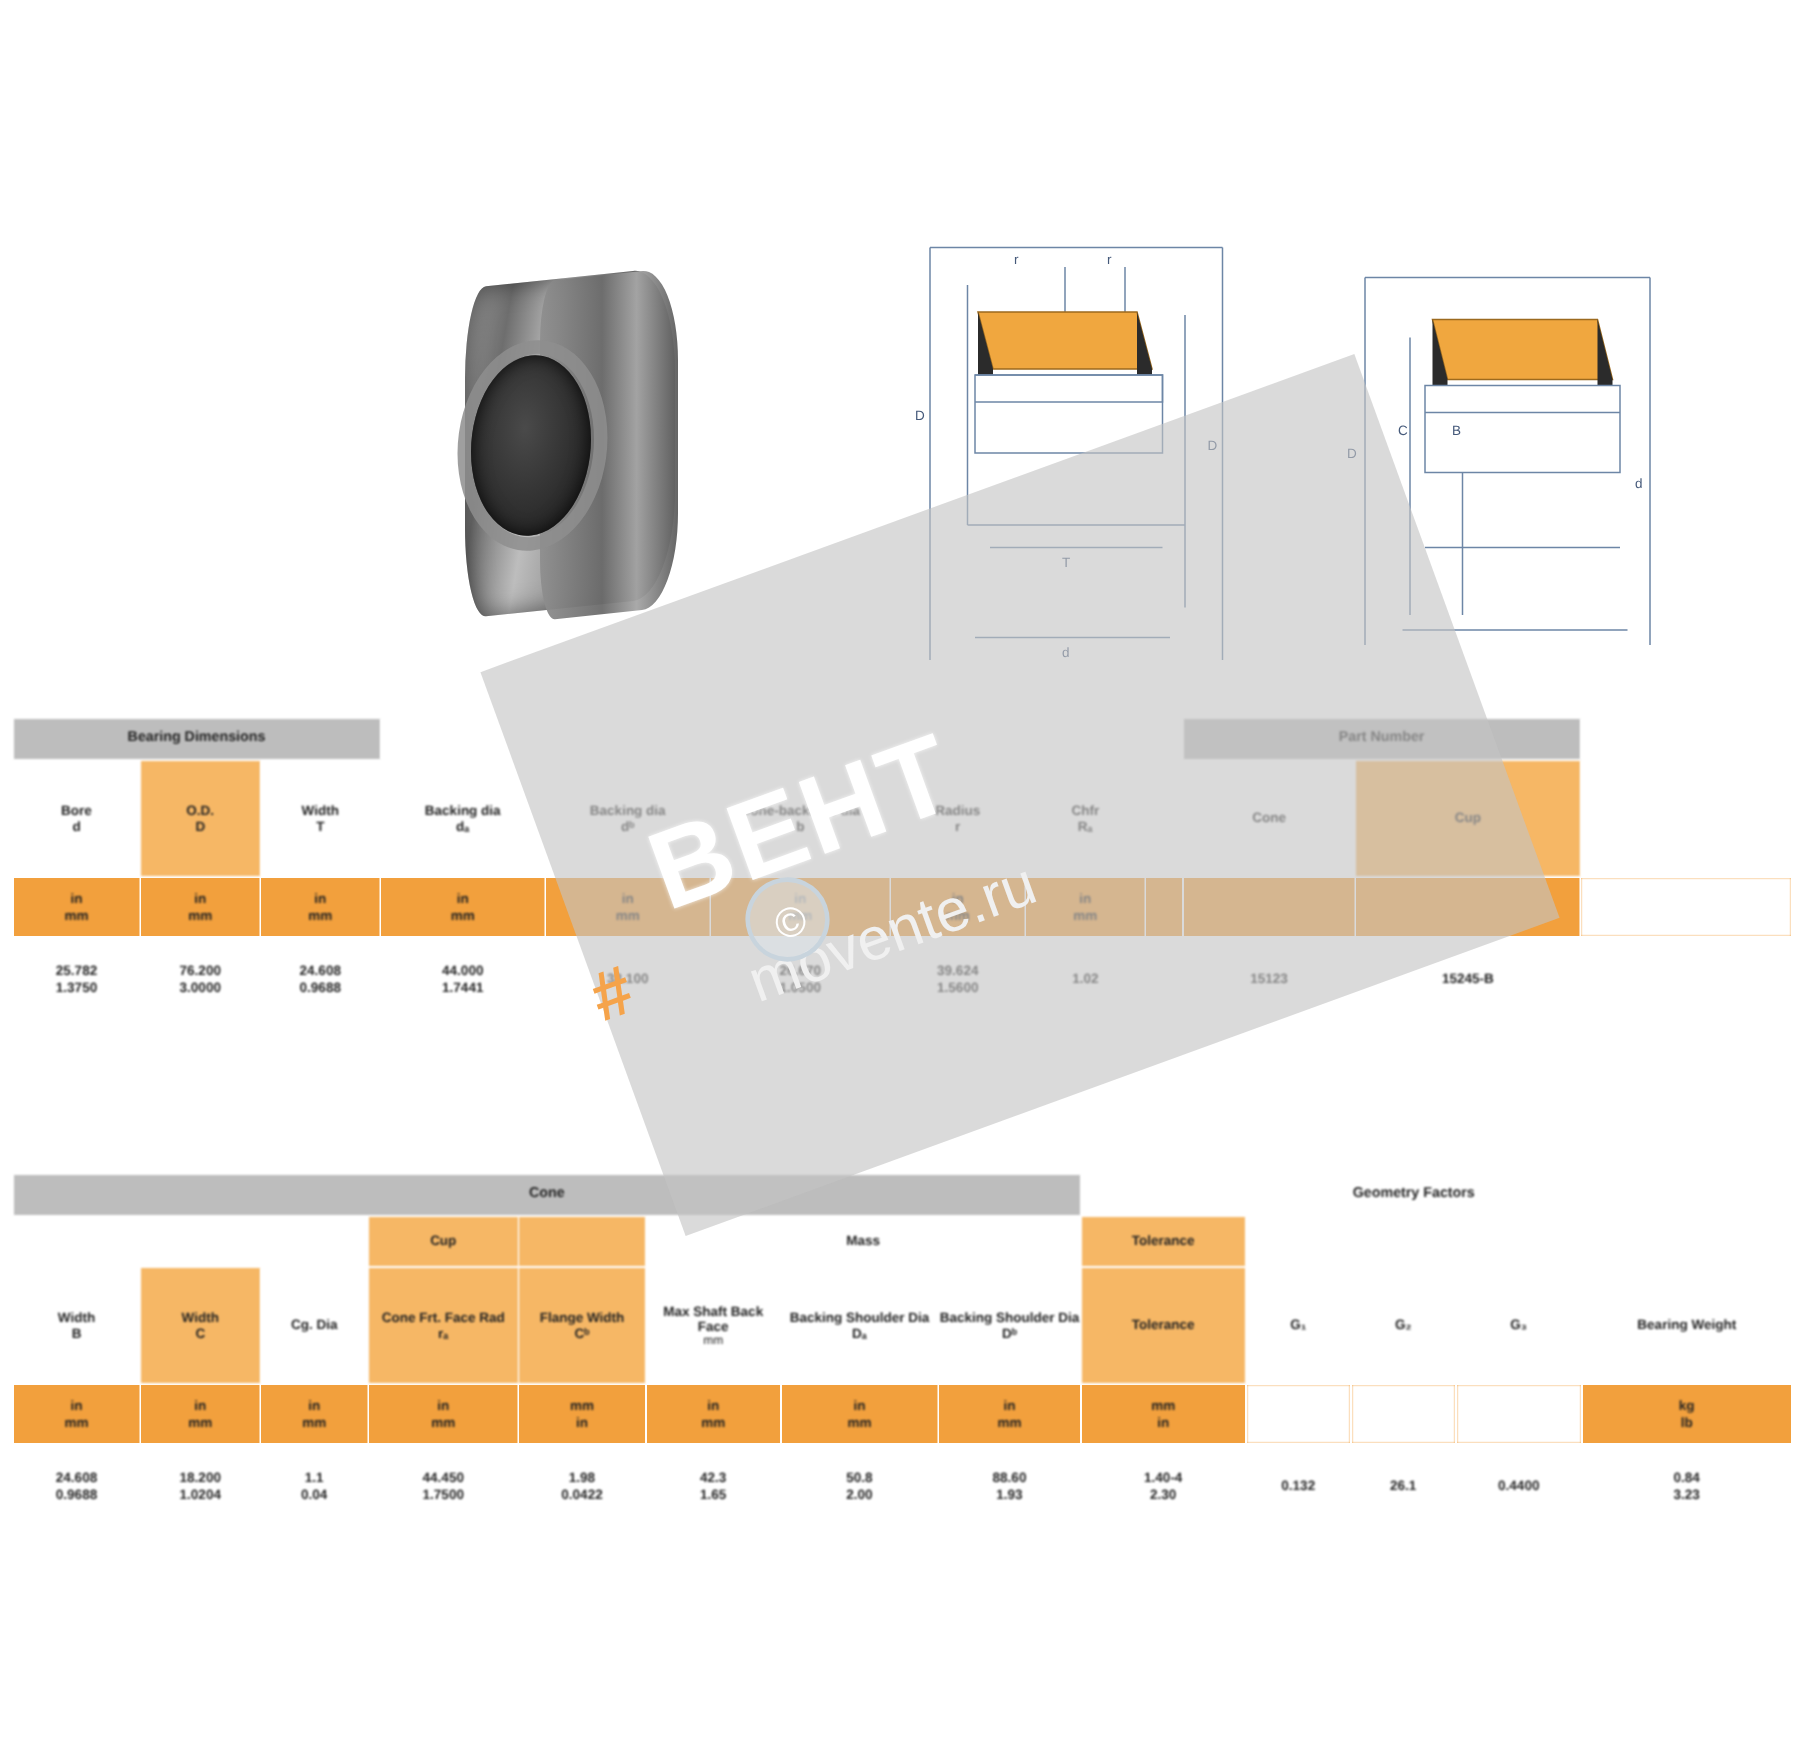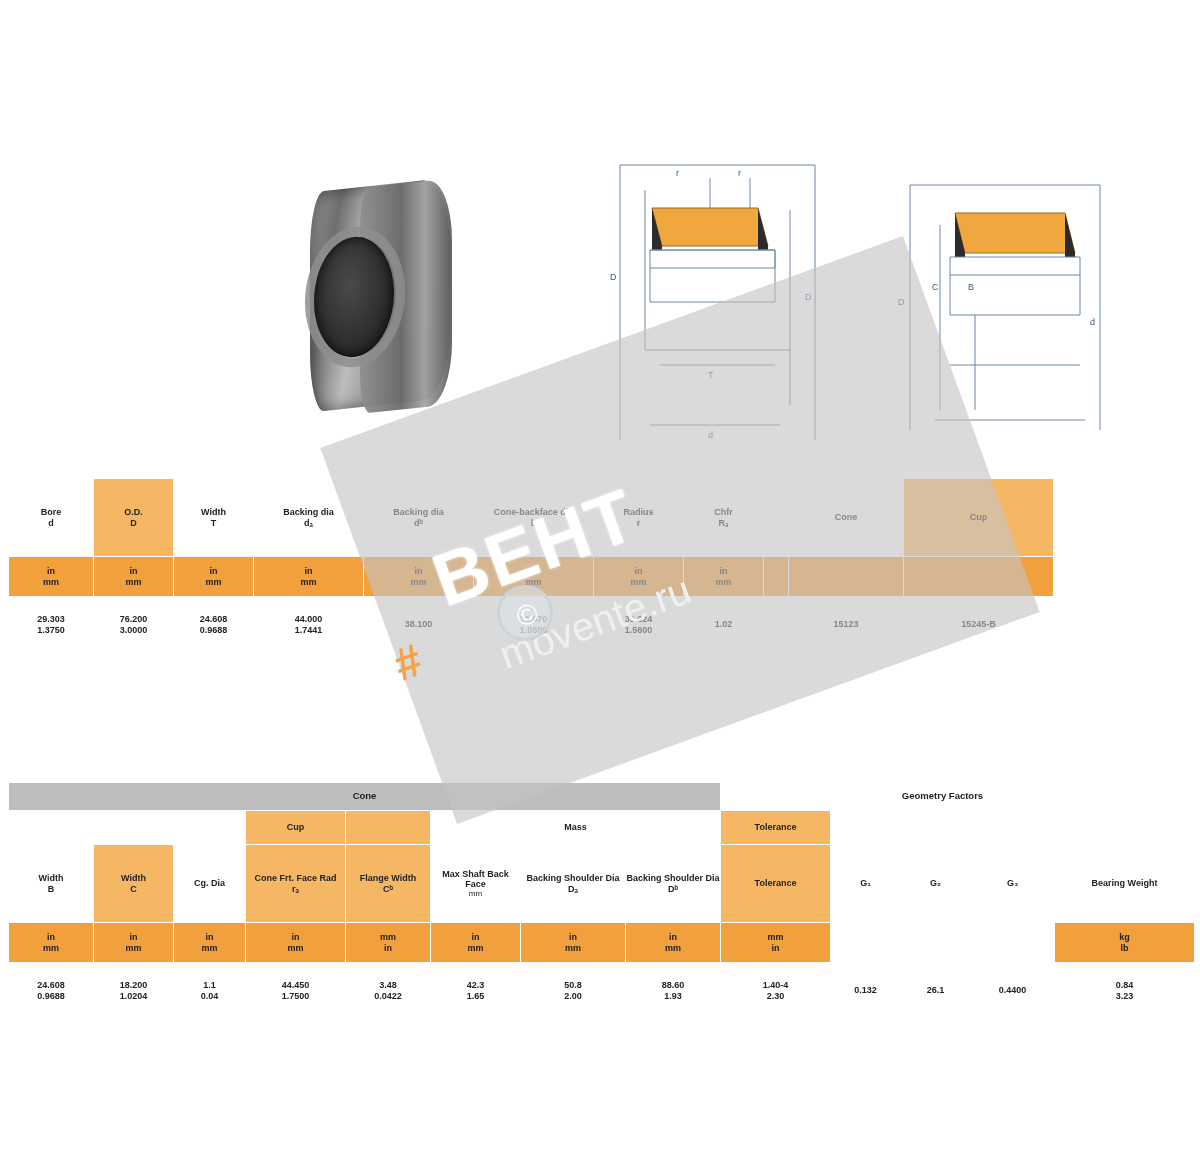--- a/index.html
+++ b/index.html
@@ -262,20 +262,27 @@
         <col style="width:110px">
         <col style="width:120px">
       <col style="width:90px">
         <col style="width:80px">
       <col style="width:25px">
       <col style="width:115px">
         <col style="width:150px">
       <col style="width:141px">
     </colgroup>
     <tbody>
+        <tr class="hdr">
+      <td class="gray" colspan="3">Bearing Dimensions</td>
+      <td class="white" colspan="5"></td>
+      <td class="white"></td>
+      <td class="gray" colspan="2">Part Number</td>
+      <td class="white"></td>
+    </tr>
     <tr class="sub">
       <td class="white">
         <span class="two">Bore</span>
         <span class="two">d</span>
       </td>
       <td class="orangeL">
         <span class="two">O.D.</span>
         <span class="two">D</span>
       </td>
       <td class="white">
@@ -340,21 +347,21 @@
             <span style="display:block">in</span>
             <span style="display:block">mm</span>
           </td>
       <td></td>
       <td></td>
       <td></td>
       <td class="white"></td>
     </tr>
     <tr class="vals">
       <td>
-            <span style="display:block">29.303</span>
+            <span style="display:block">25.782</span>
             <span style="display:block">1.3750</span>
           </td>
       <td>
             <span style="display:block">76.200</span>
             <span style="display:block">3.0000</span>
           </td>
       <td>
             <span style="display:block">24.608</span>
             <span style="display:block">0.9688</span>
           </td>
@@ -510,21 +517,21 @@
           </td>
       <td>
             <span style="display:block">1.1</span>
             <span style="display:block">0.04</span>
           </td>
       <td>
             <span style="display:block">44.450</span>
             <span style="display:block">1.7500</span>
           </td>
       <td>
-            <span style="display:block">3.48</span>
+            <span style="display:block">1.98</span>
             <span style="display:block">0.0422</span>
           </td>
       <td>
             <span style="display:block">42.3</span>
             <span style="display:block">1.65</span>
           </td>
       <td>
             <span style="display:block">50.8</span>
             <span style="display:block">2.00</span>
           </td>

